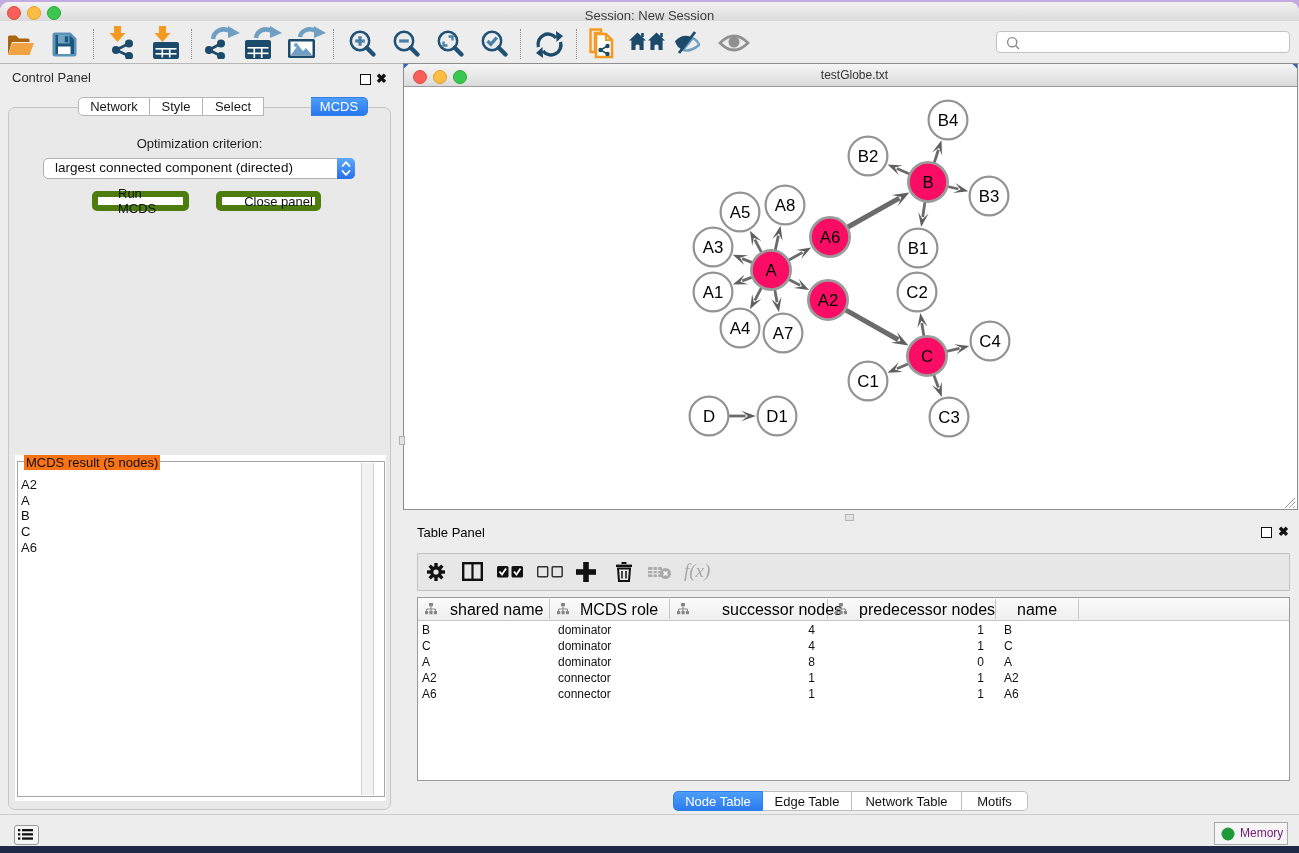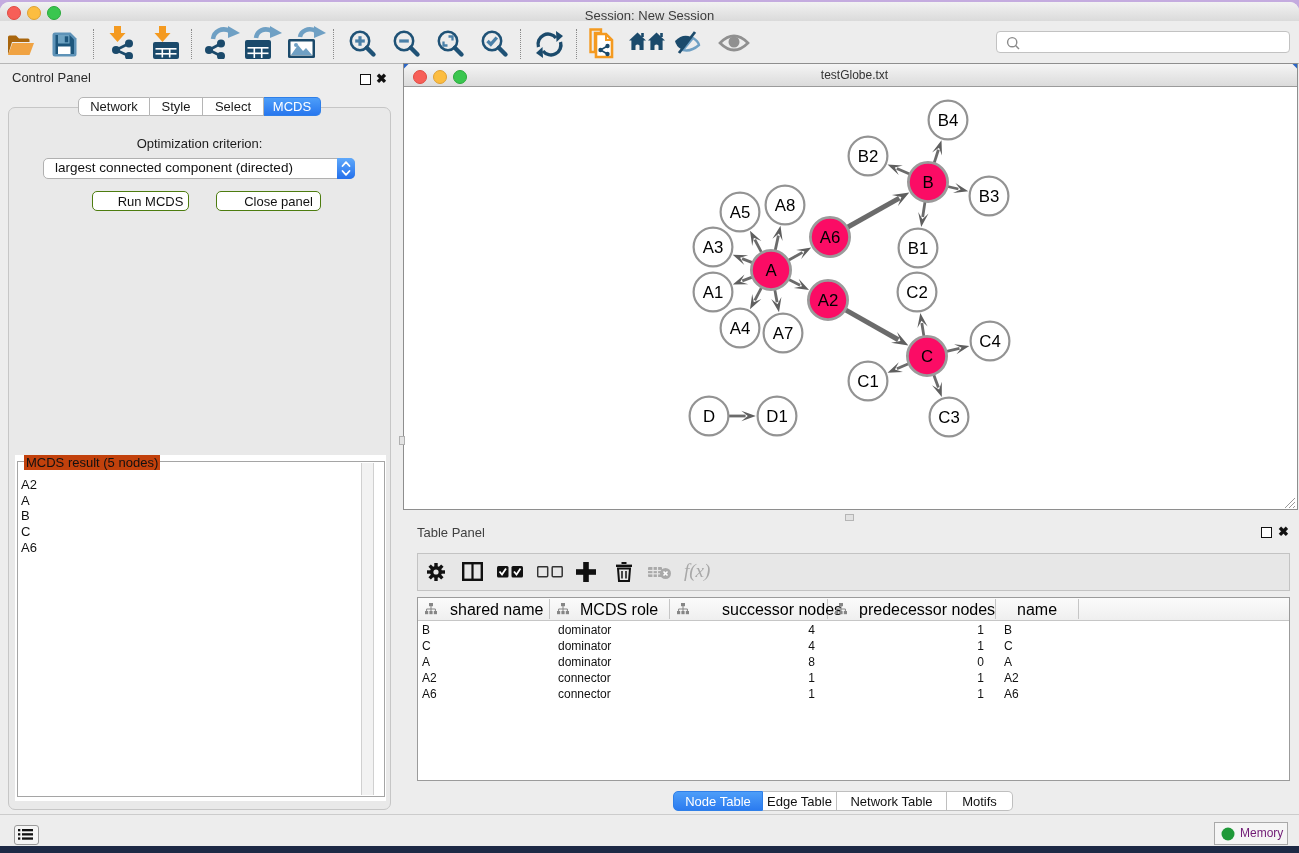--- a/index.html
+++ b/index.html
@@ -16,37 +16,37 @@
 #search{left:996px;top:31px;width:292px;height:20px;background:#fff;border:1px solid #c2c2c2;border-radius:4px;}
 
 #cp-title{left:12px;top:70px;font-size:13px;color:#2a2a2a;}
 .sqicon{width:9px;height:9px;border:1.6px solid #111;background:#fff;}
 .xicon{font-size:13px;font-weight:bold;color:#111;line-height:11px;}
 #cp-body{left:8px;top:107px;width:383px;height:703px;background:#e9e9e9;border:1px solid #c6c6c6;border-radius:7px;box-sizing:border-box;}
 .tabrow{height:19px;display:flex;}
 .tab{background:#fff;border:1px solid #b5b5b5;border-left:none;font-size:13px;color:#1a1a1a;display:flex;align-items:center;justify-content:center;box-sizing:border-box;}
 .tab.first{border-left:1px solid #b5b5b5;border-radius:5px 0 0 5px;}
 .tab.last{border-radius:0 5px 5px 0;}
-.tab.sel{background:linear-gradient(#4d9ef9,#2877ee);border-color:#2f7fe8;color:#fff;}
+.tab.sel{background:linear-gradient(#4d9ef9,#2877ee);border-color:#2f7fe8;color:#fff;margin-left:47px;}
 #opt-label{left:0px;top:136px;width:399px;text-align:center;font-size:13px;color:#1c1c1c;}
 #dropdown{left:43px;top:158px;width:312px;height:21px;background:#fff;border:1px solid #b0b0b0;border-radius:5px;box-sizing:border-box;}
 #dd-text{left:55px;top:160px;font-size:13.5px;color:#111;}
 #dd-step{left:337px;top:158px;width:18px;height:21px;background:linear-gradient(#5fa9fb,#2470ec);border-radius:0 5px 5px 0;}
-.btn{height:20px;background:#fff;border:1px solid #4d7c0f;border-radius:5px;font-size:13px;color:#111;display:flex;align-items:center;justify-content:center;box-sizing:border-box;top:191px;padding-left:20px;}
+.btn{height:20px;background:#fff;border:6px solid #4d7c0f;border-radius:5px;font-size:13px;color:#111;display:flex;align-items:center;justify-content:center;box-sizing:border-box;top:191px;padding-left:20px;}
 #fieldset-bg{left:15px;top:455px;width:371px;height:346px;background:#fff;}
 #fieldset-border{left:17px;top:461px;width:368px;height:336px;border:1px solid #a5a5a5;box-sizing:border-box;}
-#legend{left:24px;top:455px;background:#c2410c;font-size:13px;color:#111;padding:0 2px;}
+#legend{left:24px;top:455px;background:#f97316;font-size:13px;color:#111;padding:0 2px;}
 #mcds-list{left:21px;top:477px;font-size:13px;color:#111;line-height:15.7px;}
 #cp-scroll{left:361px;top:463px;width:13px;height:332px;background:#f2f2f2;border-left:1px solid #d0d0d0;border-right:1px solid #d0d0d0;box-sizing:border-box;}
 
 #gwin{left:403px;top:63px;width:895px;height:447px;background:#fff;border:1px solid #8e8e8e;box-sizing:border-box;}
 #gtitle{left:0;top:0;width:893px;height:22px;background:linear-gradient(#f5f5f5,#dbdbdb);border-bottom:1px solid #9a9a9a;}
 #gtext{left:4px;top:4px;width:893px;text-align:center;font-size:12px;color:#333;}
 
-#tp-title{left:417px;top:525px;font-size:13px;color:#404040;}
+#tp-title{left:417px;top:525px;font-size:13px;color:#000000;}
 #tp-toolbar{left:417px;top:553px;width:873px;height:38px;background:#e7e7e7;border:1px solid #c3c3c3;box-sizing:border-box;}
 #tbl{left:417px;top:597px;width:873px;height:184px;background:#fff;border:1px solid #9b9b9b;box-sizing:border-box;}
 #tbl-head{left:0;top:0;width:871px;height:22px;background:linear-gradient(#fbfbfb,#efefef);border-bottom:1px solid #c6c6c6;}
 .hsep{top:1px;height:20px;width:0;border-left:1px solid #c6c6c6;}
 .hlabel{top:3px;font-size:16px;color:#000000;}
 .cell{font-size:12px;color:#111;}
 .tabs2{left:673px;top:791px;height:20px;display:flex;}
 .tab2{background:#fff;border:1px solid #bfbfbf;border-left:none;font-size:13px;color:#111;display:flex;align-items:center;justify-content:center;box-sizing:border-box;}
 .tab2.first{border-left:1px solid #bfbfbf;border-radius:5px 0 0 5px;}
 .tab2.last{border-radius:0 5px 5px 0;}
@@ -477,21 +477,21 @@
       </g>
     </svg>
   <div class="abs cell" style="left:4px;top:24px;width:120px;line-height:16px;">B<br>C<br>A<br>A2<br>A6</div>
   <div class="abs cell" style="left:140px;top:24px;width:120px;line-height:16px;">dominator<br>dominator<br>dominator<br>connector<br>connector</div>
   <div class="abs cell" style="left:283px;top:24px;width:114px;line-height:16px;text-align:right;">4<br>4<br>8<br>1<br>1</div>
   <div class="abs cell" style="left:452px;top:24px;width:114px;line-height:16px;text-align:right;">1<br>1<br>0<br>1<br>1</div>
   <div class="abs cell" style="left:586px;top:24px;width:120px;line-height:16px;">B<br>C<br>A<br>A2<br>A6</div>
 </div>
 <div class="tabs2 abs">
   <div class="tab2 sel first" style="width:90px;">Node Table</div>
-  <div class="tab2" style="width:74px;">Edge Table</div>
+  <div class="tab2" style="width:89px;">Edge Table</div>
   <div class="tab2" style="width:110px;">Network Table</div>
   <div class="tab2 last" style="width:66px;">Motifs</div>
 </div>
 
 
 <div id="statusline" class="abs"></div>
 <div id="listbtn" class="abs"></div>
 <svg class="abs" style="left:18px;top:829px;" width="15" height="11" viewBox="0 0 15 11">
 <g fill="#111">
       <rect x="0" y="0" width="2.3" height="2.3"></rect>

